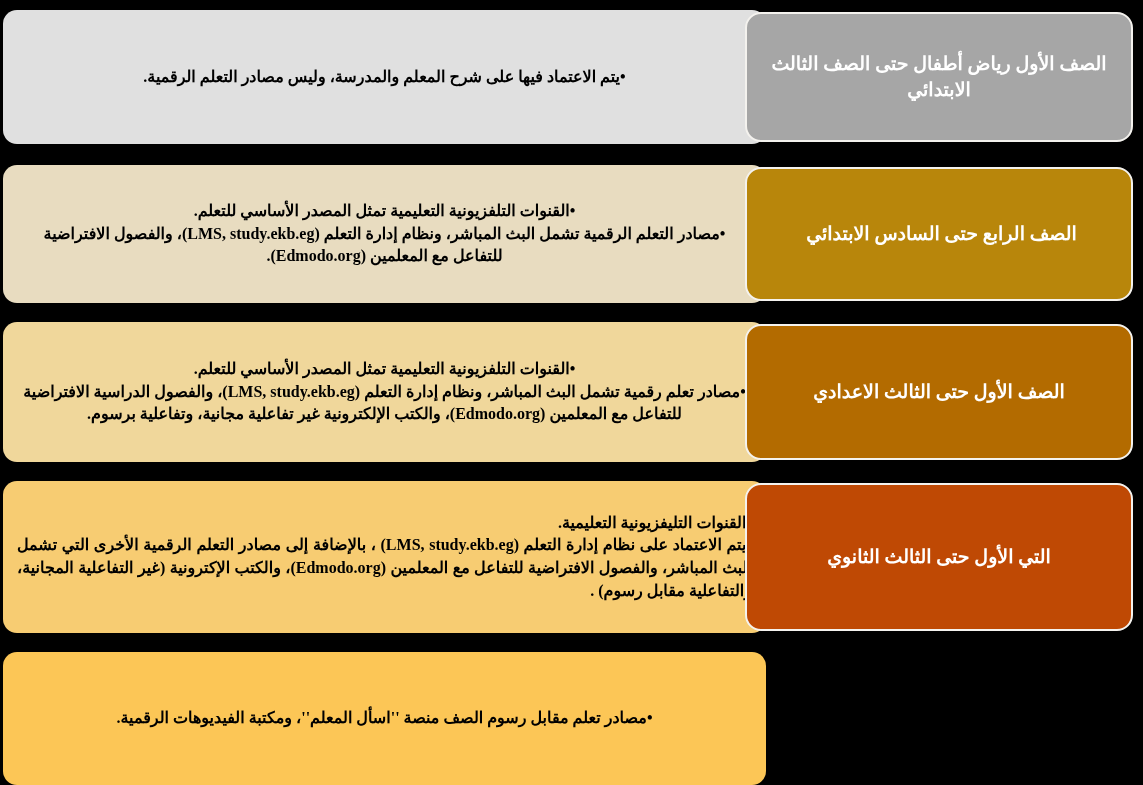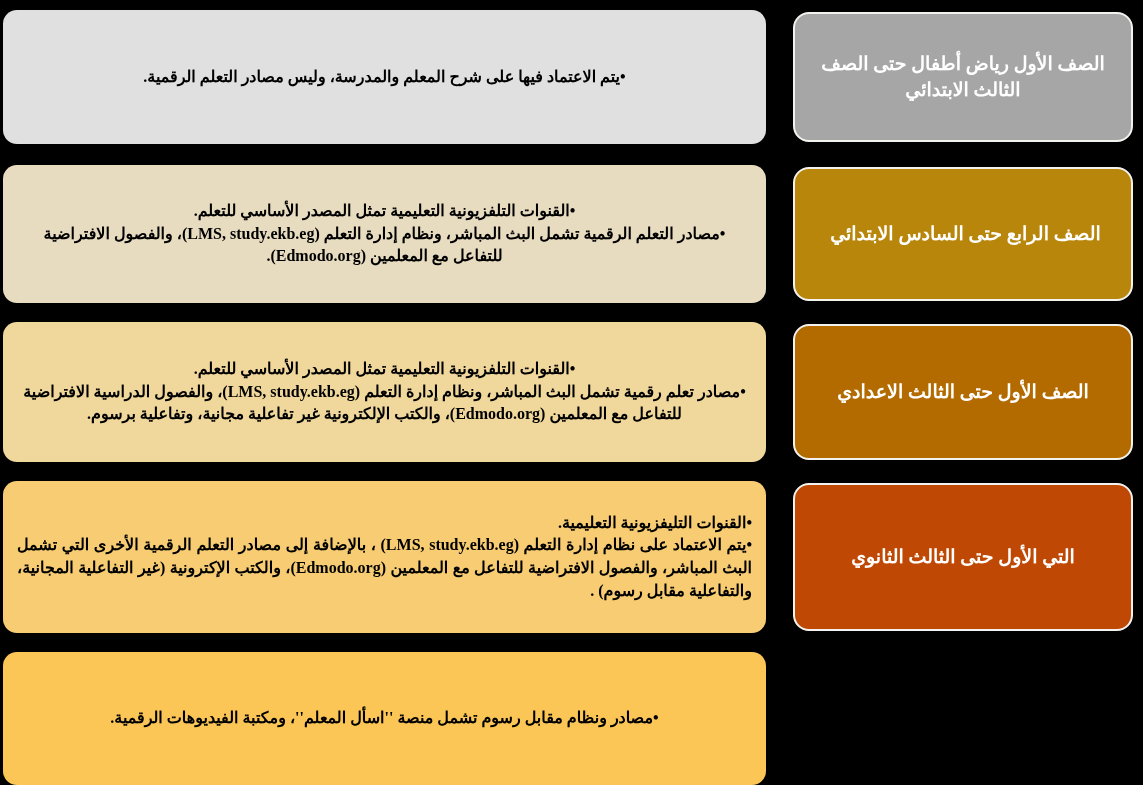--- a/index.html
+++ b/index.html
@@ -56,21 +56,21 @@
 
   .content-text.justify { text-align: justify; text-align-last: right; }
   .content-text.center  { text-align: center; }
 
   .bullet-line { display: block; white-space: normal; }
 
   
   .label-box {
     position: absolute;
     right: 10px;
-    width: 340px;
+    width: 388px;
     top: 2px;
     bottom: 2px;
     border-radius: 16px;
     border: 2px solid #f4f2ee;
     display: flex;
     align-items: center;
     justify-content: center;
     padding: 8px 18px;
     text-align: center;
   }
@@ -132,18 +132,18 @@
       </div>
     </div>
     <div class="label-box" id="label-3" style="background: rgb(191, 73, 4);">
       <span class="label-text">التي الأول حتى الثالث الثانوي</span>
     </div>
   </div>
 
   <div class="row" id="row-4" style="top: 652px; height: 133px;">
     <div class="content-panel" id="panel-4" style="background: rgb(252, 198, 86);">
       <div class="content-text center" id="text-4" style="color: rgb(0, 0, 0);">
-        <span class="bullet-line">•مصادر ونظام مقابل رسوم تشمل منصة ''اسأل المعلم''، ومكتبة الفيديوهات الرقمية.</span>
+        <span class="bullet-line">•مصادر تعلم مقابل رسوم الصف منصة ''اسأل المعلم''، ومكتبة الفيديوهات الرقمية.</span>
       </div>
     </div>
   </div>
 
 </div>
 
 </body></html>

